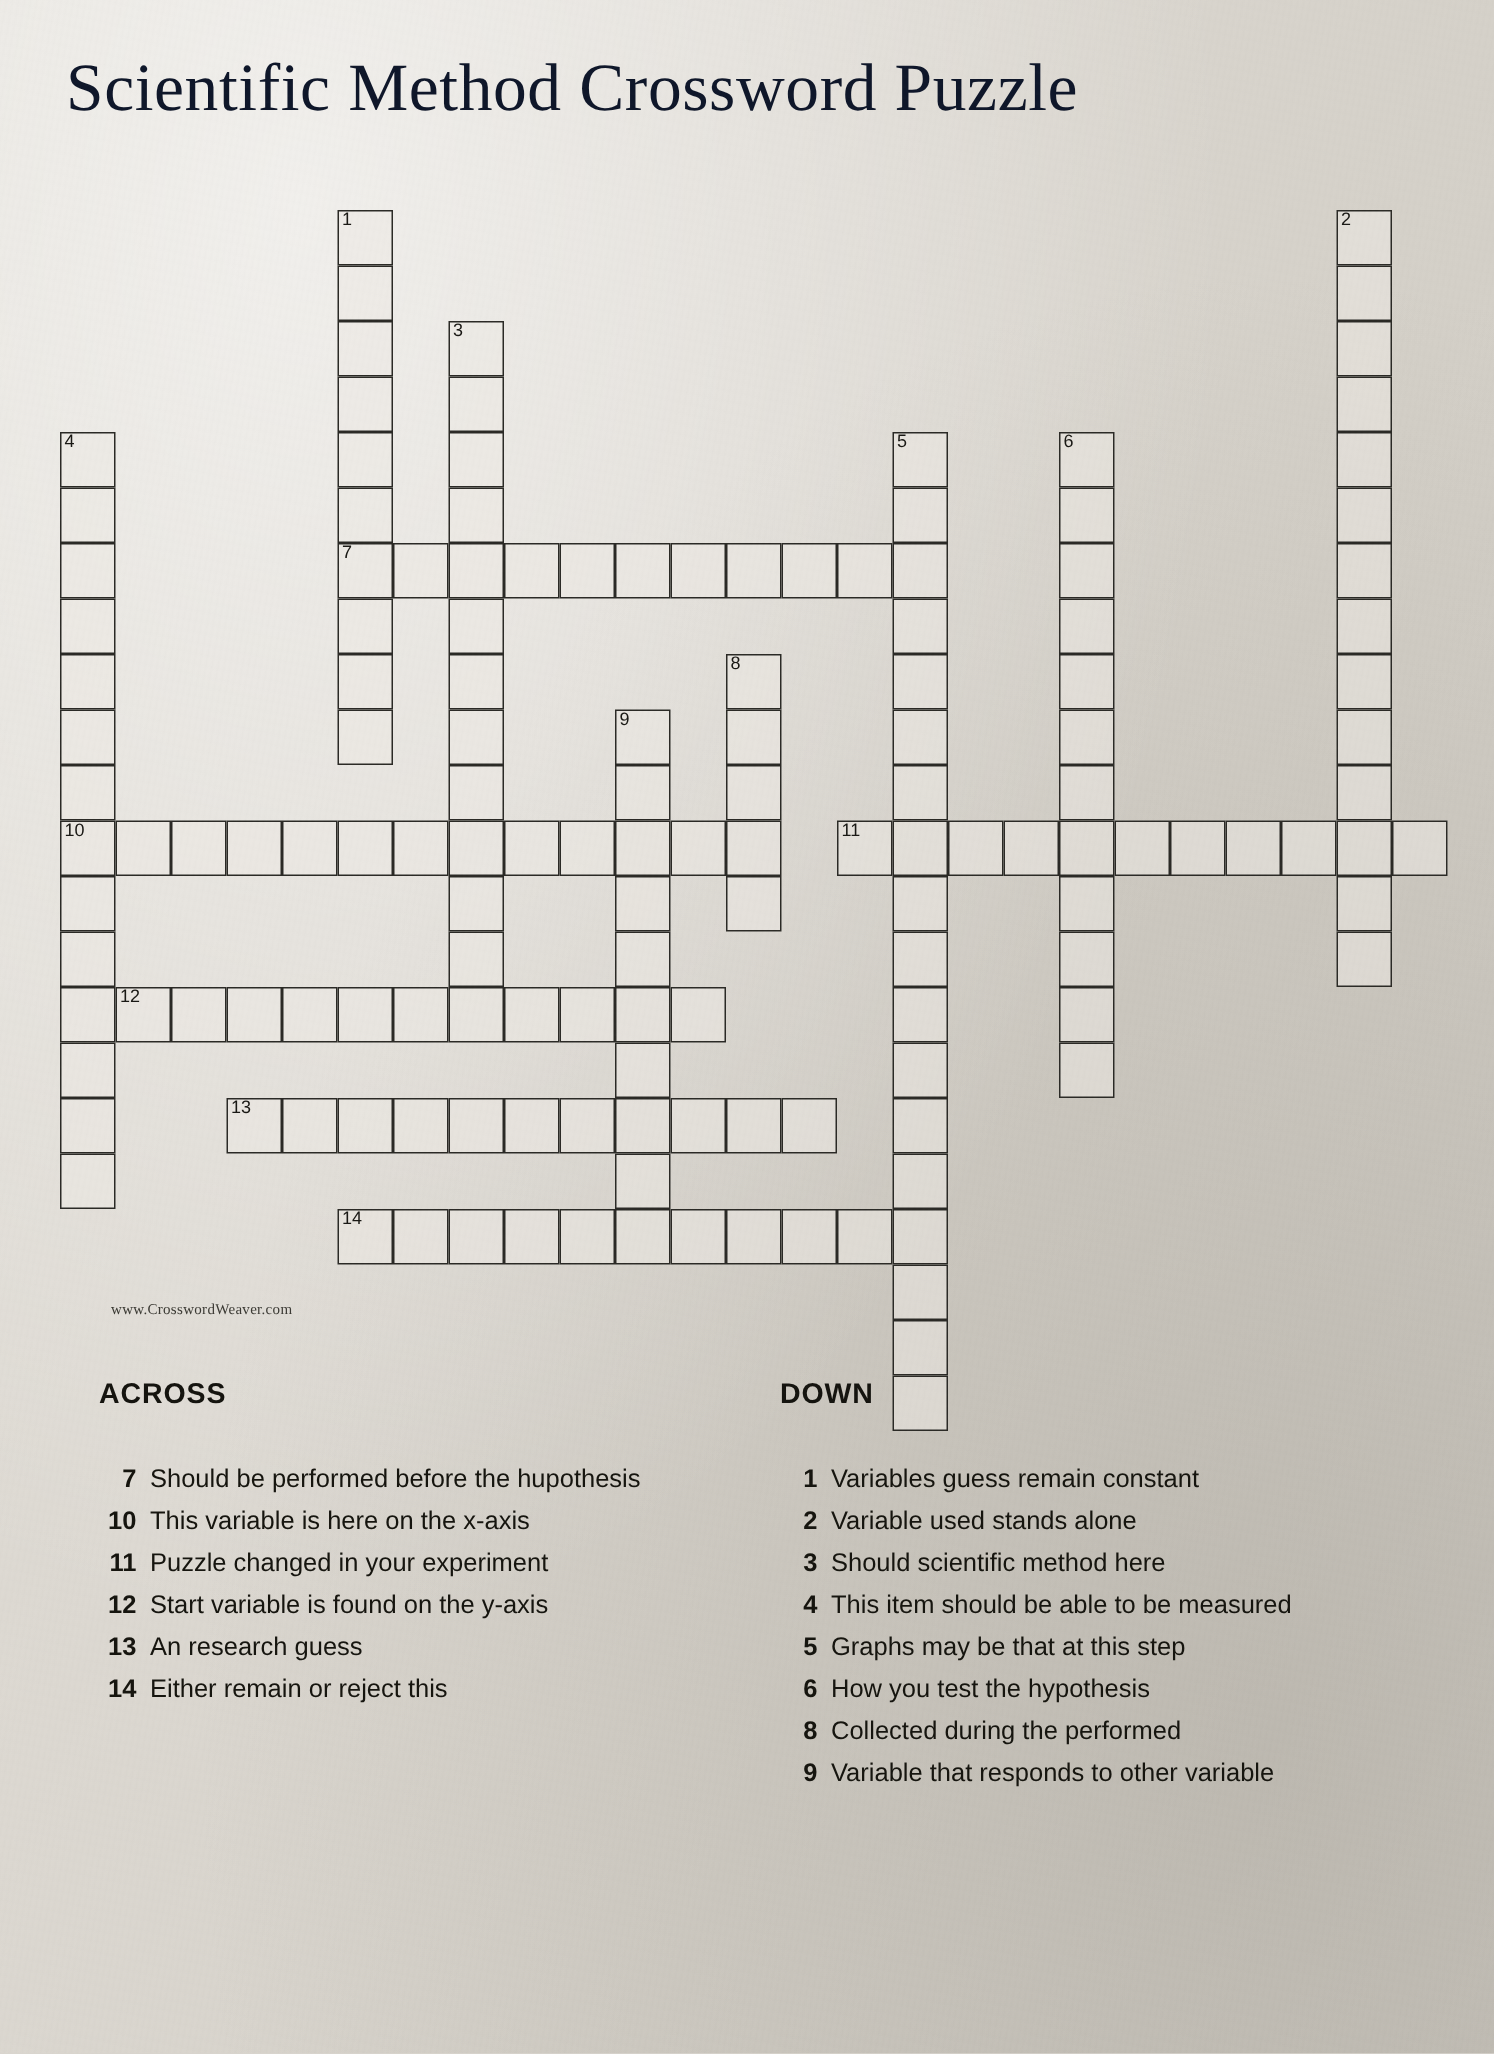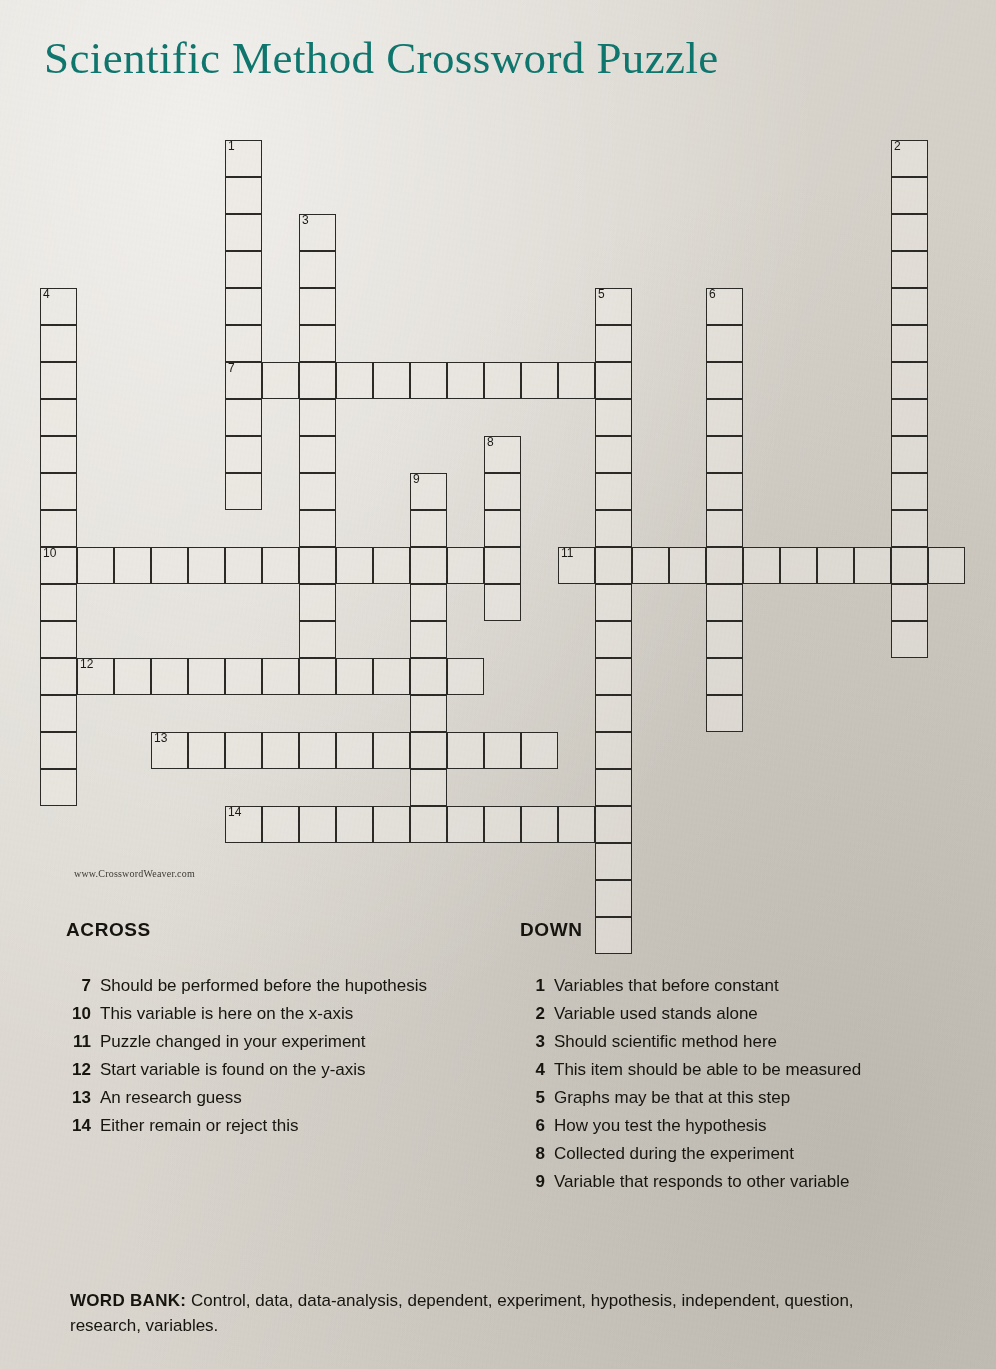--- a/index.html
+++ b/index.html
@@ -40,21 +40,21 @@
 
   
   #title {
     position: absolute;
     left: 44px;
     top: 32px;
     width: 920px;
     font-family: "Liberation Serif", serif;
     font-size: 45px;
     letter-spacing: .4px;
-    color: #0f766e;
+    color: #0f172a;
     white-space: nowrap;
   }
 
   
   #grid-wrap {
     position: absolute;
     left: 0px;
     top: 128px;
     width: 996px;
     height: 740px;
@@ -362,21 +362,21 @@
           <span class="ctext">An research guess</span>
         </li>
         <li class="clue">
           <span class="cnum">14</span>
           <span class="ctext">Either remain or reject this</span>
         </li>
       </ul>
     <ul class="clue-list" id="down-list">
         <li class="clue">
           <span class="cnum">1</span>
-          <span class="ctext">Variables that before constant</span>
+          <span class="ctext">Variables guess remain constant</span>
         </li>
         <li class="clue">
           <span class="cnum">2</span>
           <span class="ctext">Variable used stands alone</span>
         </li>
         <li class="clue">
           <span class="cnum">3</span>
           <span class="ctext">Should scientific method here</span>
         </li>
         <li class="clue">
@@ -386,29 +386,25 @@
         <li class="clue">
           <span class="cnum">5</span>
           <span class="ctext">Graphs may be that at this step</span>
         </li>
         <li class="clue">
           <span class="cnum">6</span>
           <span class="ctext">How you test the hypothesis</span>
         </li>
         <li class="clue">
           <span class="cnum">8</span>
-          <span class="ctext">Collected during the experiment</span>
+          <span class="ctext">Collected during the performed</span>
         </li>
         <li class="clue">
           <span class="cnum">9</span>
           <span class="ctext">Variable that responds to other variable</span>
         </li>
       </ul>
   </div>
 
-  <div id="word-bank">
-    <span class="wb-label">WORD BANK:</span>
-    <span class="wb-words">Control, data, data-analysis, dependent, experiment, hypothesis, independent, question, research, variables.</span>
-  </div>
 
 </div>
 
 <div class="grain"></div>
 
 </body></html>

